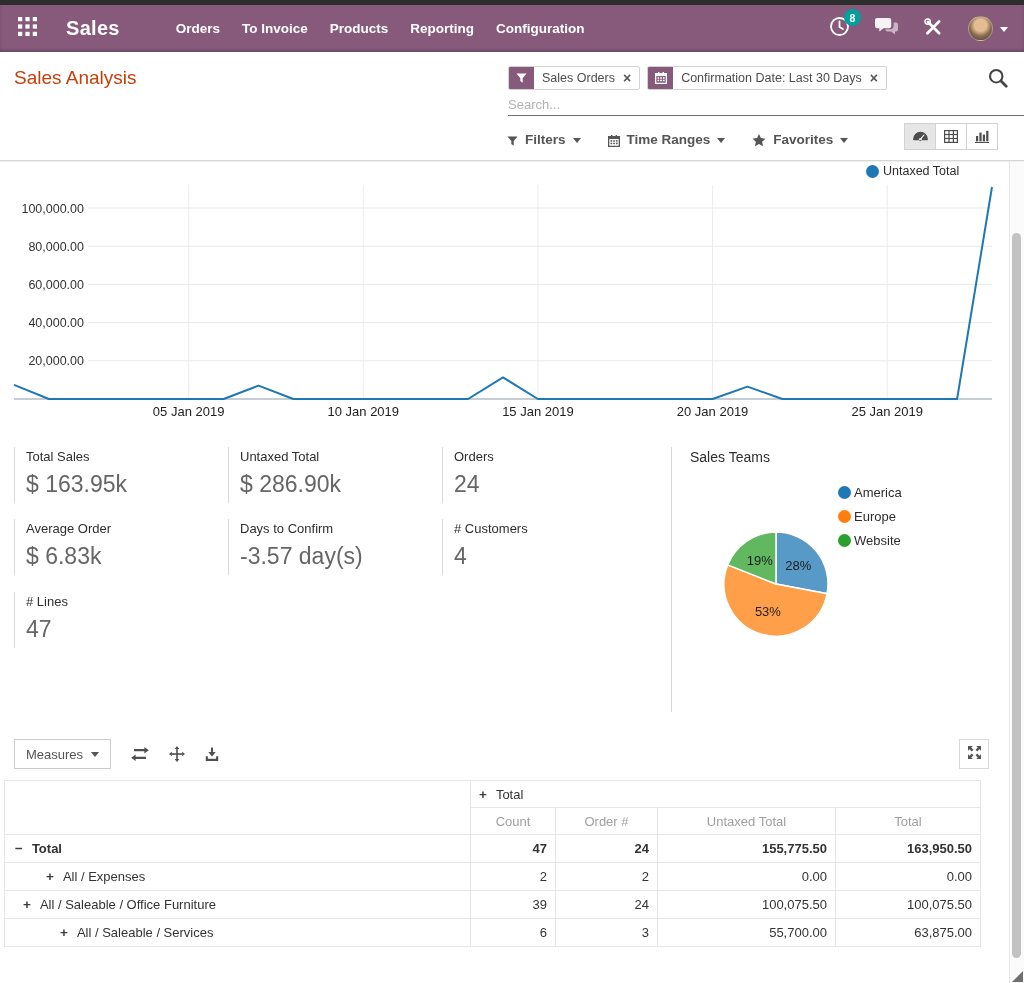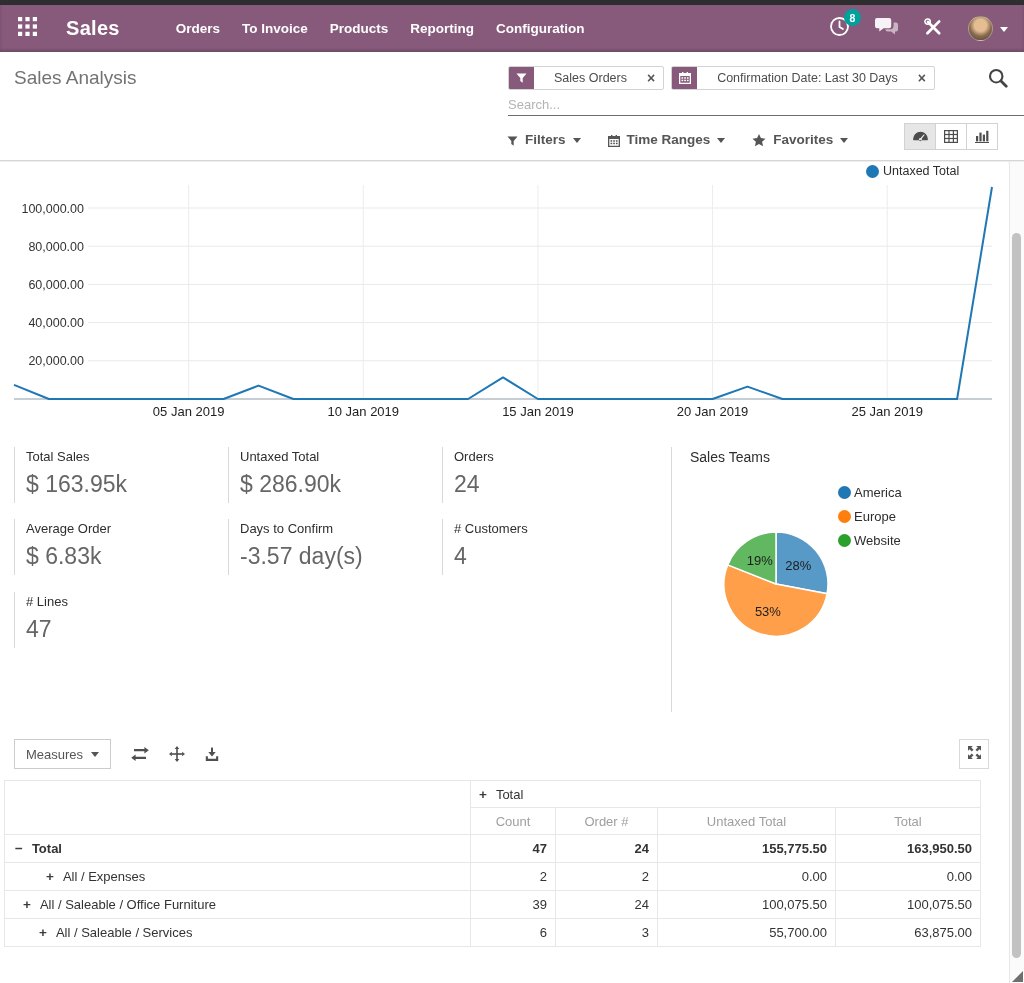--- a/index.html
+++ b/index.html
@@ -22,27 +22,27 @@
            display:flex; align-items:center; justify-content:center; padding:0 4px; }
   .avatar-wrap { display:flex; align-items:center; gap:7px; cursor:pointer; }
   .avatar { width:25px; height:25px; border-radius:50%;
             background:radial-gradient(circle at 50% 36%, #e4bd93 0 32%, #8a6a4e 58%, #40403e 100%);
             border:1px solid rgba(255,255,255,.35); }
   .caret-down { width:0; height:0; border:4px solid transparent; border-top-width:5px; border-top-color:currentColor; margin-top:5px; }
 
   
   .control-panel { position:absolute; left:0; top:52px; width:1024px; height:109px; background:#fff;
                    border-bottom:1px solid #d6d6d6; box-shadow:0 1px 2px rgba(0,0,0,.10); }
-  .cp-title { position:absolute; left:14px; top:15px; font-size:19px; color:#737373; }
+  .cp-title { position:absolute; left:14px; top:15px; font-size:19px; color:#c2410c; }
   .facet-row { position:absolute; left:508px; top:14px; display:flex; gap:7px; }
   .facet { display:flex; align-items:center; height:24px; border:1px solid #d3d3d3; border-radius:2px;
            background:#fff; font-size:12.5px; color:#4c4c4c; overflow:hidden; }
   .facet-ic { width:25px; height:24px; background:#875a7b; color:#fff;
               display:flex; align-items:center; justify-content:center; flex:none; }
-  .facet-label { padding:0 20px; white-space:nowrap; }
+  .facet-label { padding:0 8px; white-space:nowrap; }
   .facet-x { padding:0 8px 0 0; font-weight:bold; color:#555; font-size:14px; cursor:pointer; line-height:1; }
   .cp-search-btn { position:absolute; left:988px; top:16px; color:#444; cursor:pointer; }
   .search-row { position:absolute; left:508px; right:0; top:41px; height:23px; border-bottom:1px solid #6d6d6d; }
   .search-input { width:100%; height:100%; border:none; outline:none; font-size:13px; color:#333;
                   font-family:"Liberation Sans",sans-serif; }
   .search-input::placeholder { color:#b3b3b3; }
   .menus-row { position:absolute; left:507px; top:73px; height:28px; display:flex; align-items:center;
                gap:27px; color:#555; font-size:13.5px; font-weight:600; }
   .menu { display:flex; align-items:flex-end; gap:7px; cursor:pointer; }
   .menu .caret-down { border-top-color:#555; }
@@ -466,21 +466,21 @@
           <td class="num">0.00</td>
         </tr>
         <tr>
           <td class="rowlabel" style="padding-left: 18px;"><span class="expander">+</span><span>All / Saleable / Office Furniture</span></td>
           <td class="num">39</td>
           <td class="num">24</td>
           <td class="num">100,075.50</td>
           <td class="num">100,075.50</td>
         </tr>
         <tr>
-          <td class="rowlabel" style="padding-left: 34px;"><span class="expander">+</span><span>All / Saleable / Services</span></td>
+          <td class="rowlabel" style="padding-left: 55px;"><span class="expander">+</span><span>All / Saleable / Services</span></td>
           <td class="num">6</td>
           <td class="num">3</td>
           <td class="num">55,700.00</td>
           <td class="num">63,875.00</td>
         </tr>
       </tbody>
   </table>
 
   <div class="scroll-track">
     <div class="scroll-thumb"></div>

